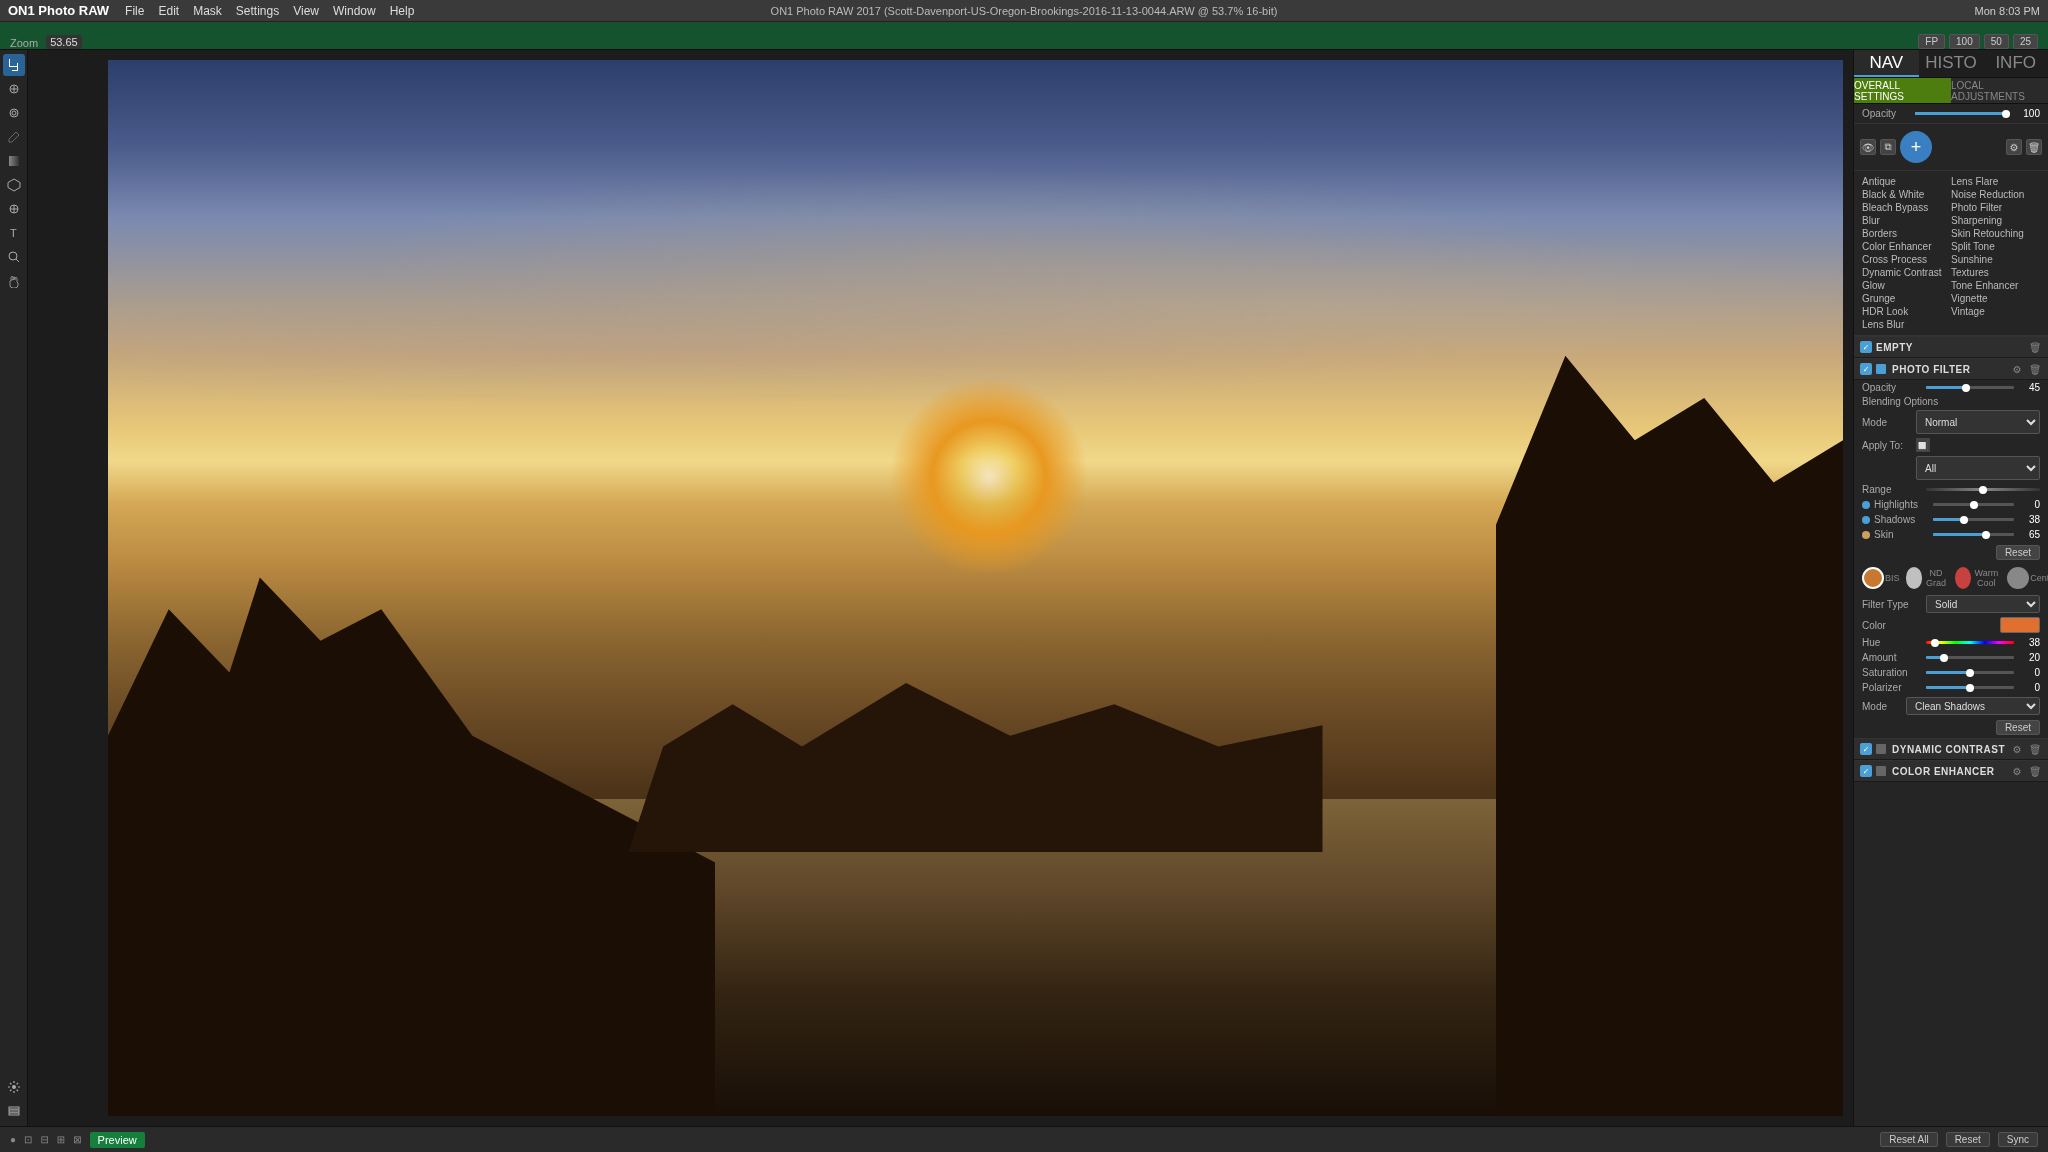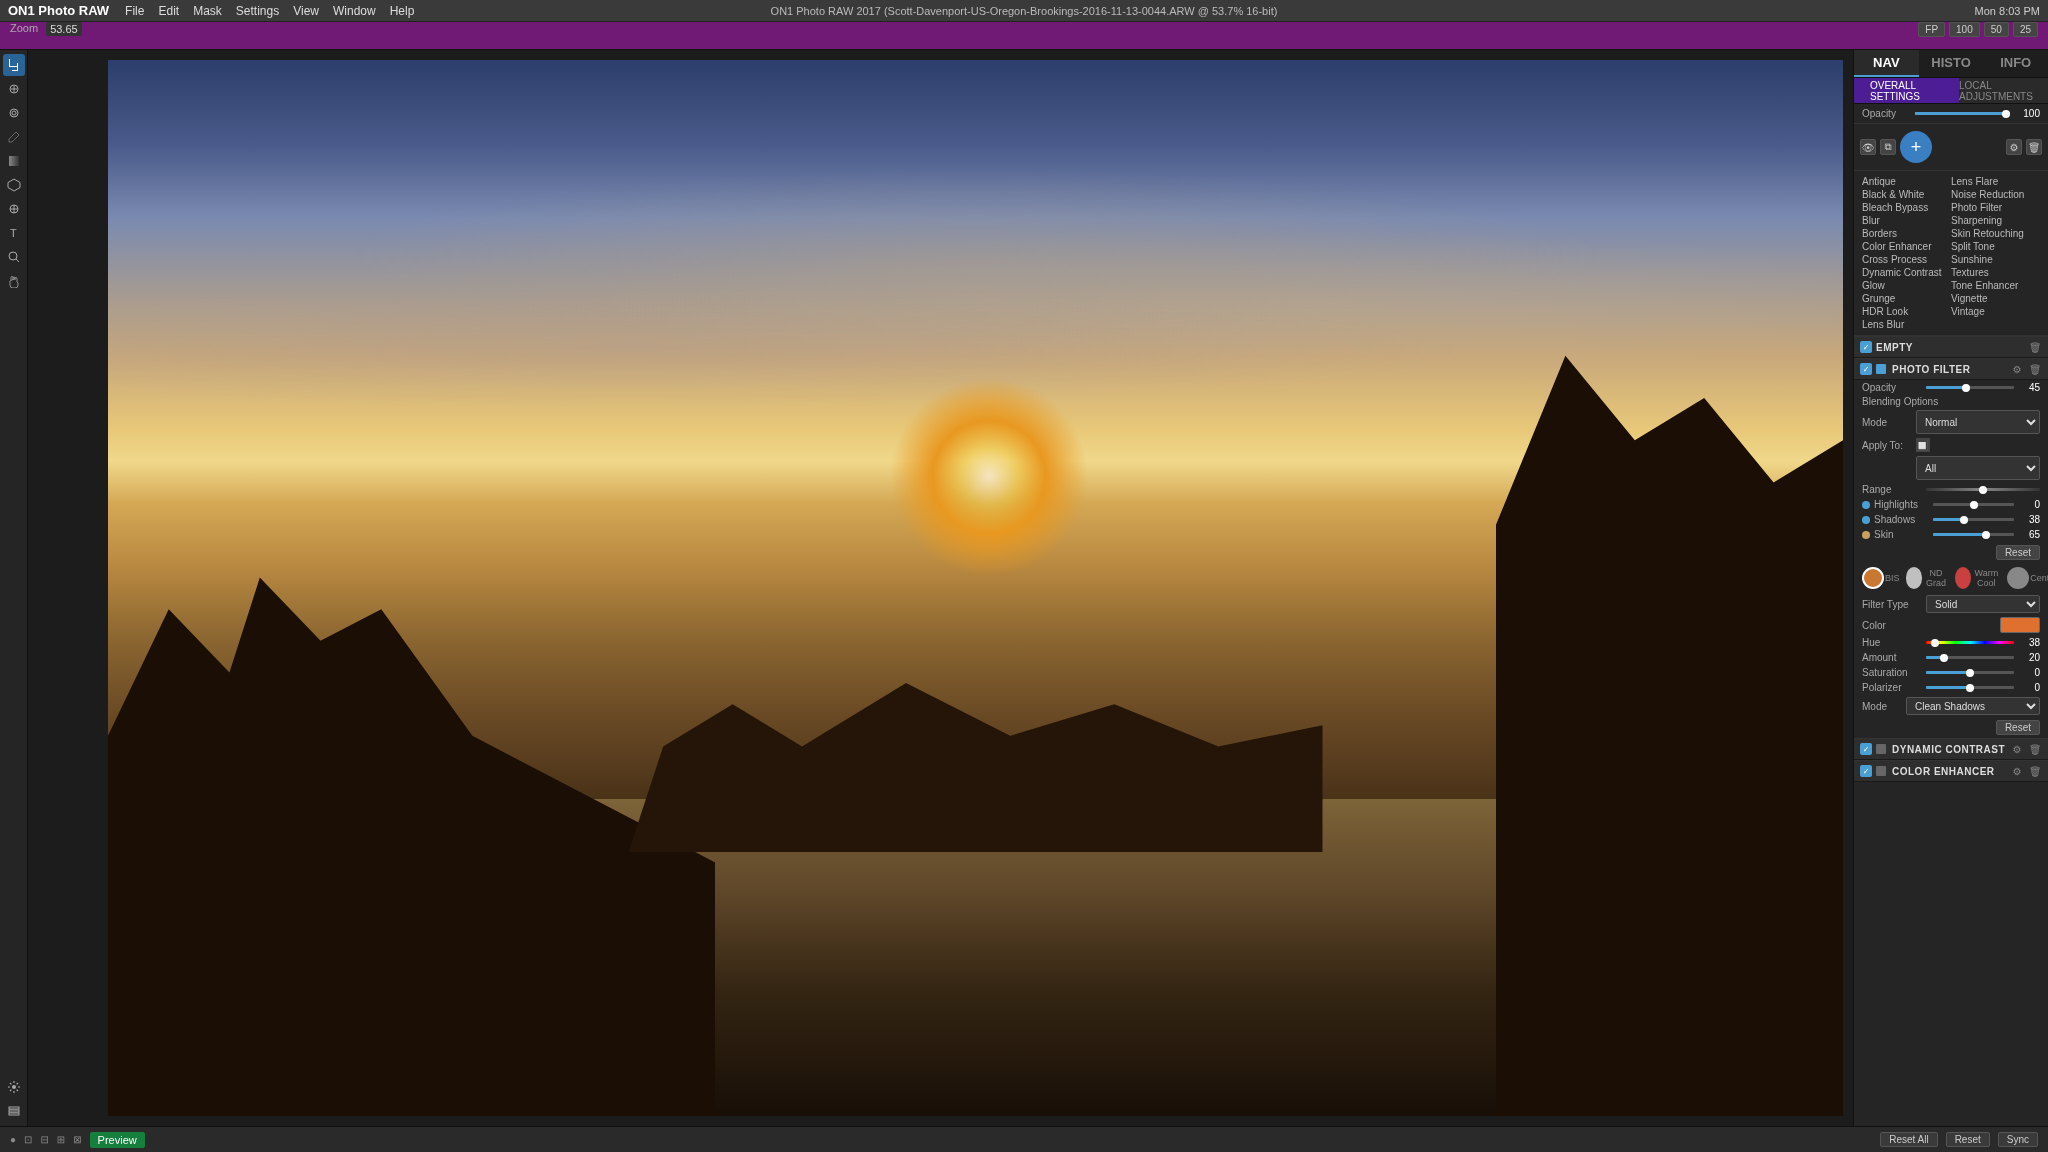--- a/index.html
+++ b/index.html
@@ -50,23 +50,23 @@
       display: flex;
       align-items: center;
       gap: 6px;
       font-size: 11px;
       color: #ccc;
     }
 
     
     #toolbar {
       height: 28px;
-      background: #701a75;
-      display: flex;
-      align-items: flex-start;
+      background: #14532d;
+      display: flex;
+      align-items: flex-end;
       padding: 0 10px;
       border-bottom: 1px solid #111;
       gap: 8px;
     }
     #toolbar .zoom-label { font-size: 11px; color: #aaa; }
     #toolbar .zoom-value { font-size: 11px; color: #ddd; background: #333; padding: 1px 4px; border-radius: 2px; }
     #toolbar .right-controls {
       margin-left: auto;
       display: flex;
       align-items: center;
@@ -226,22 +226,22 @@
       display: flex;
       background: #1e1e1e;
       height: 28px;
       border-bottom: 1px solid #111;
     }
     .panel-tab {
       flex: 1;
       display: flex;
       align-items: center;
       justify-content: center;
-      font-size: 13px;
-      font-weight: bold;
+      font-size: 17px;
+      font-weight: normal;
       color: #888;
       cursor: pointer;
       border-bottom: 2px solid transparent;
     }
     .panel-tab.active {
       color: #fff;
       border-bottom: 2px solid #4a9fd4;
       background: #2a2a2a;
     }
 
@@ -256,22 +256,21 @@
       flex: 1;
       display: flex;
       align-items: center;
       justify-content: center;
       font-size: 10px;
       color: #888;
       cursor: pointer;
     }
     .subtab.active {
       color: #fff;
-      background: #4c1d95;
-      padding-left: 16px;
+      background: #4d7c0f;
     }
 
     
     #panel-content {
       flex: 1;
       overflow-y: auto;
       overflow-x: hidden;
     }
     #panel-content::-webkit-scrollbar { width: 4px; }
     #panel-content::-webkit-scrollbar-track { background: #1a1a1a; }

